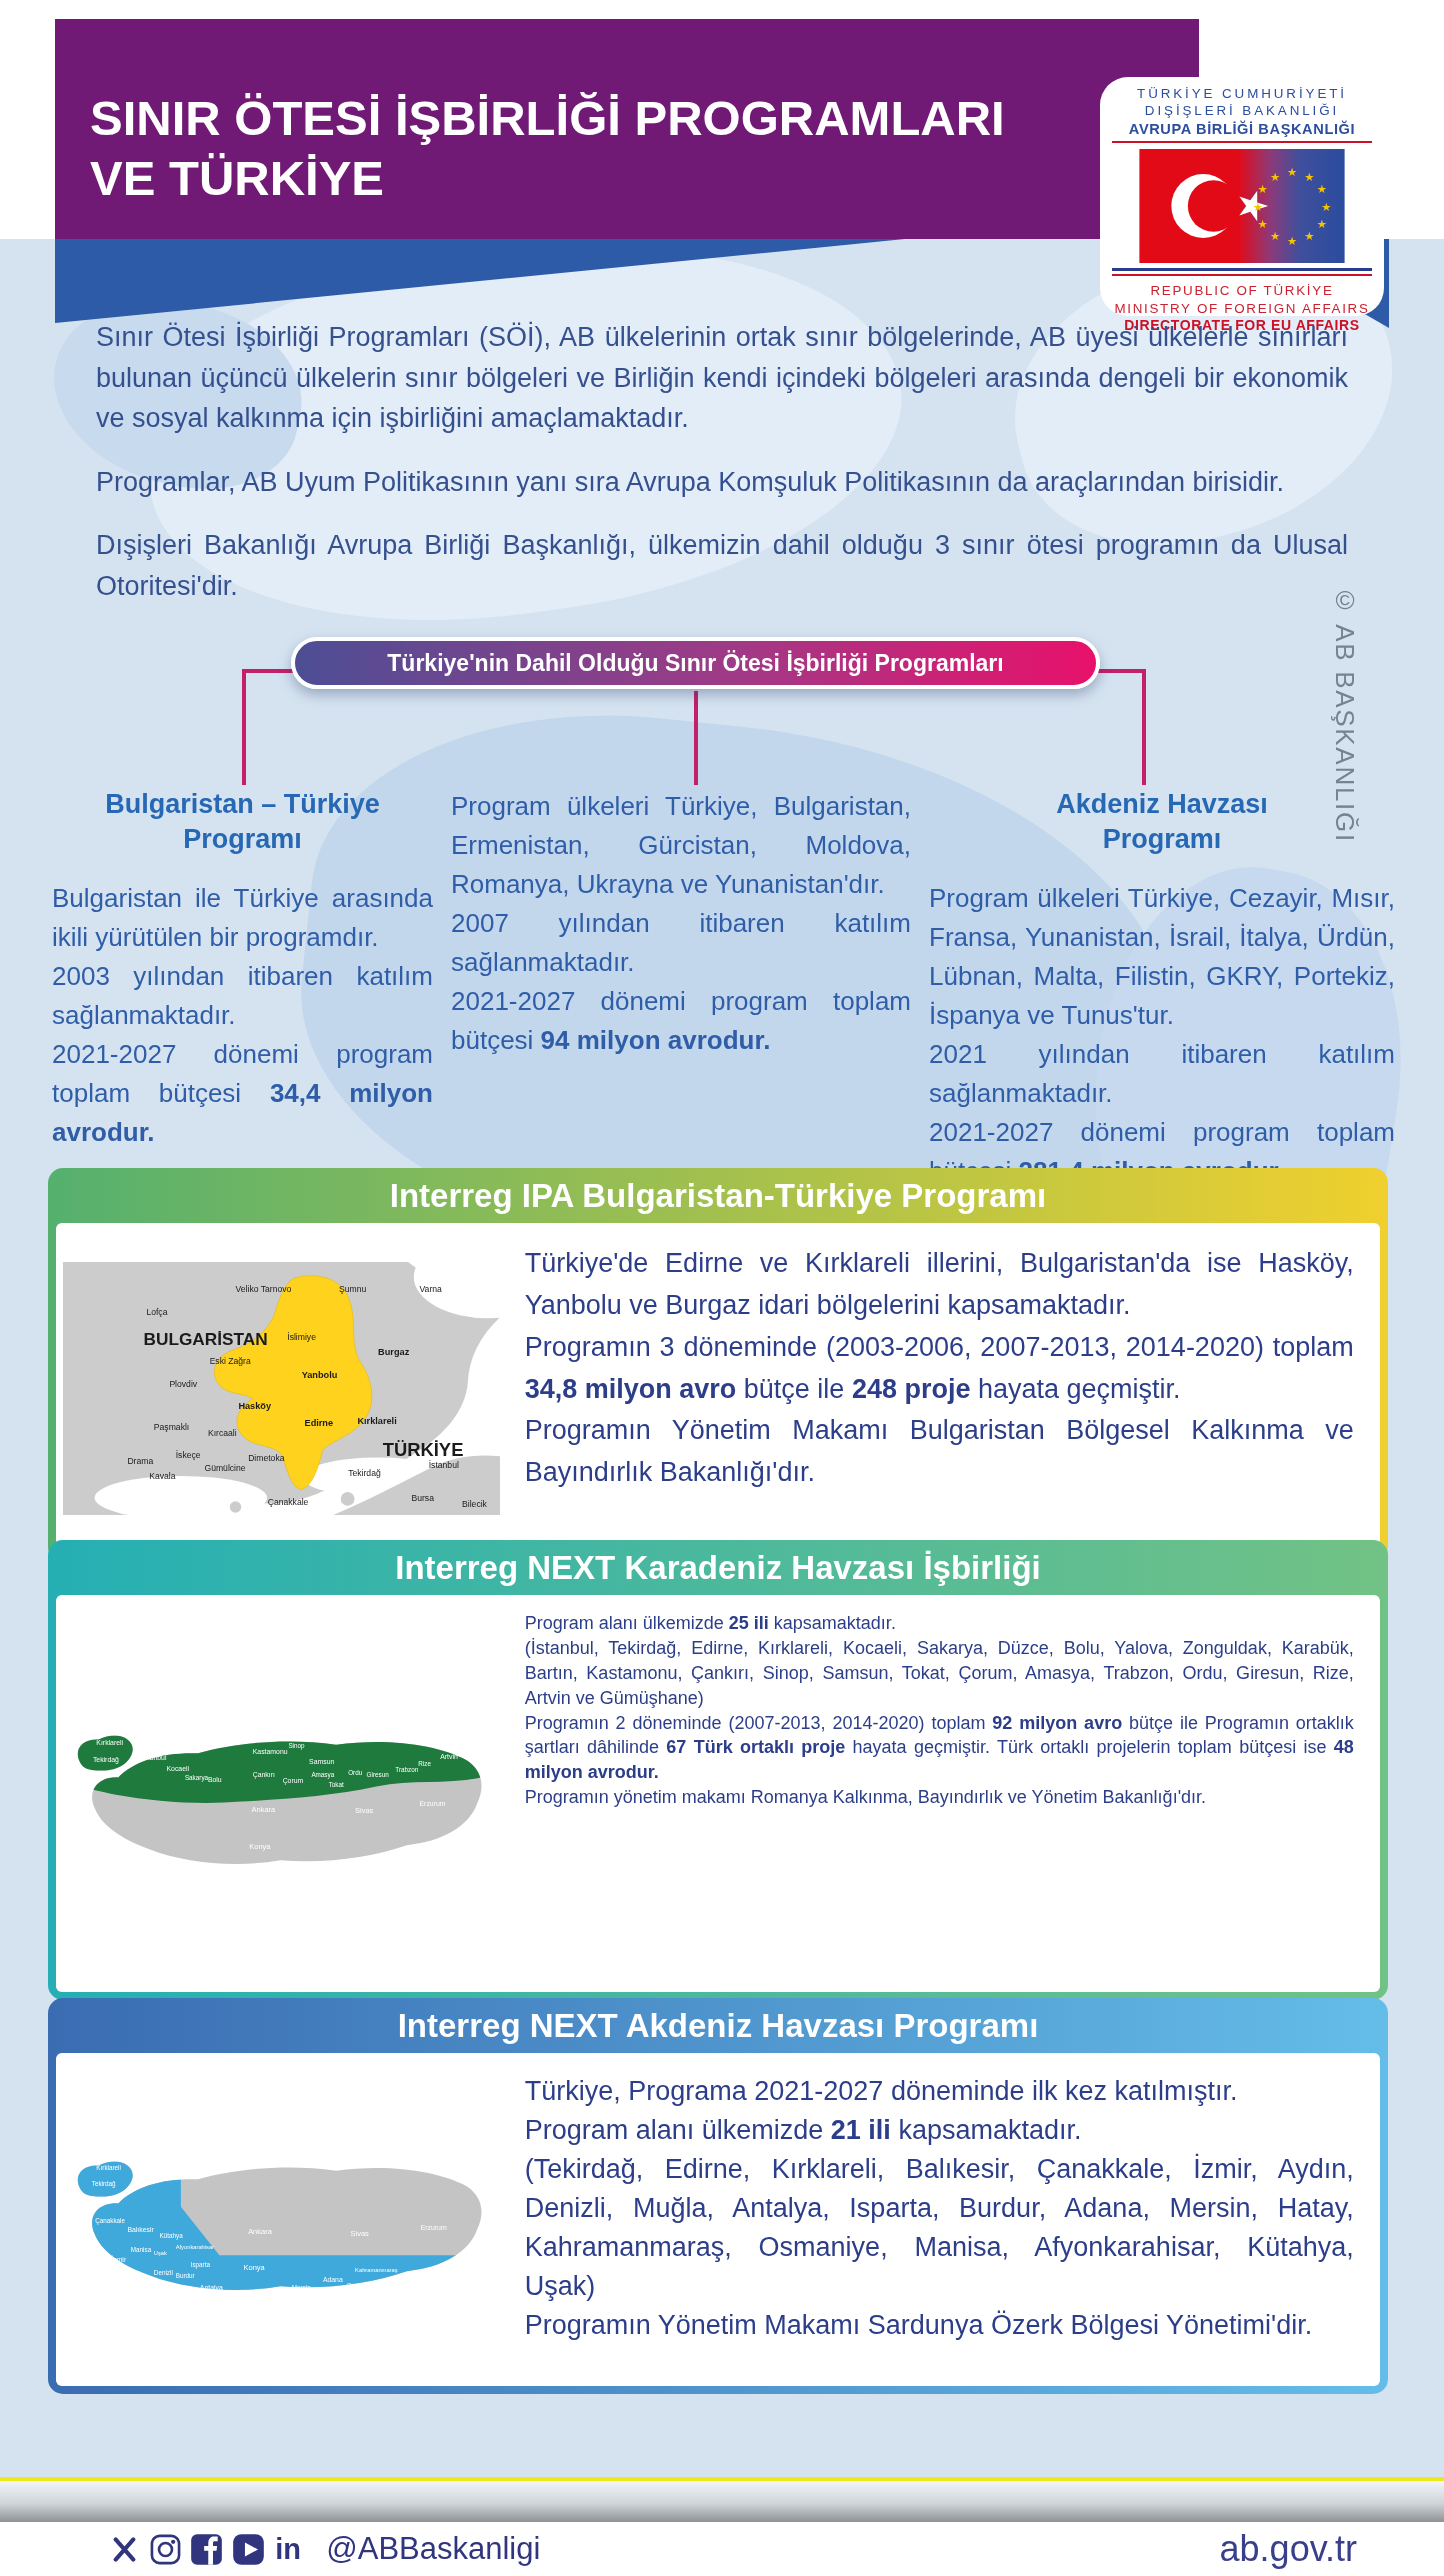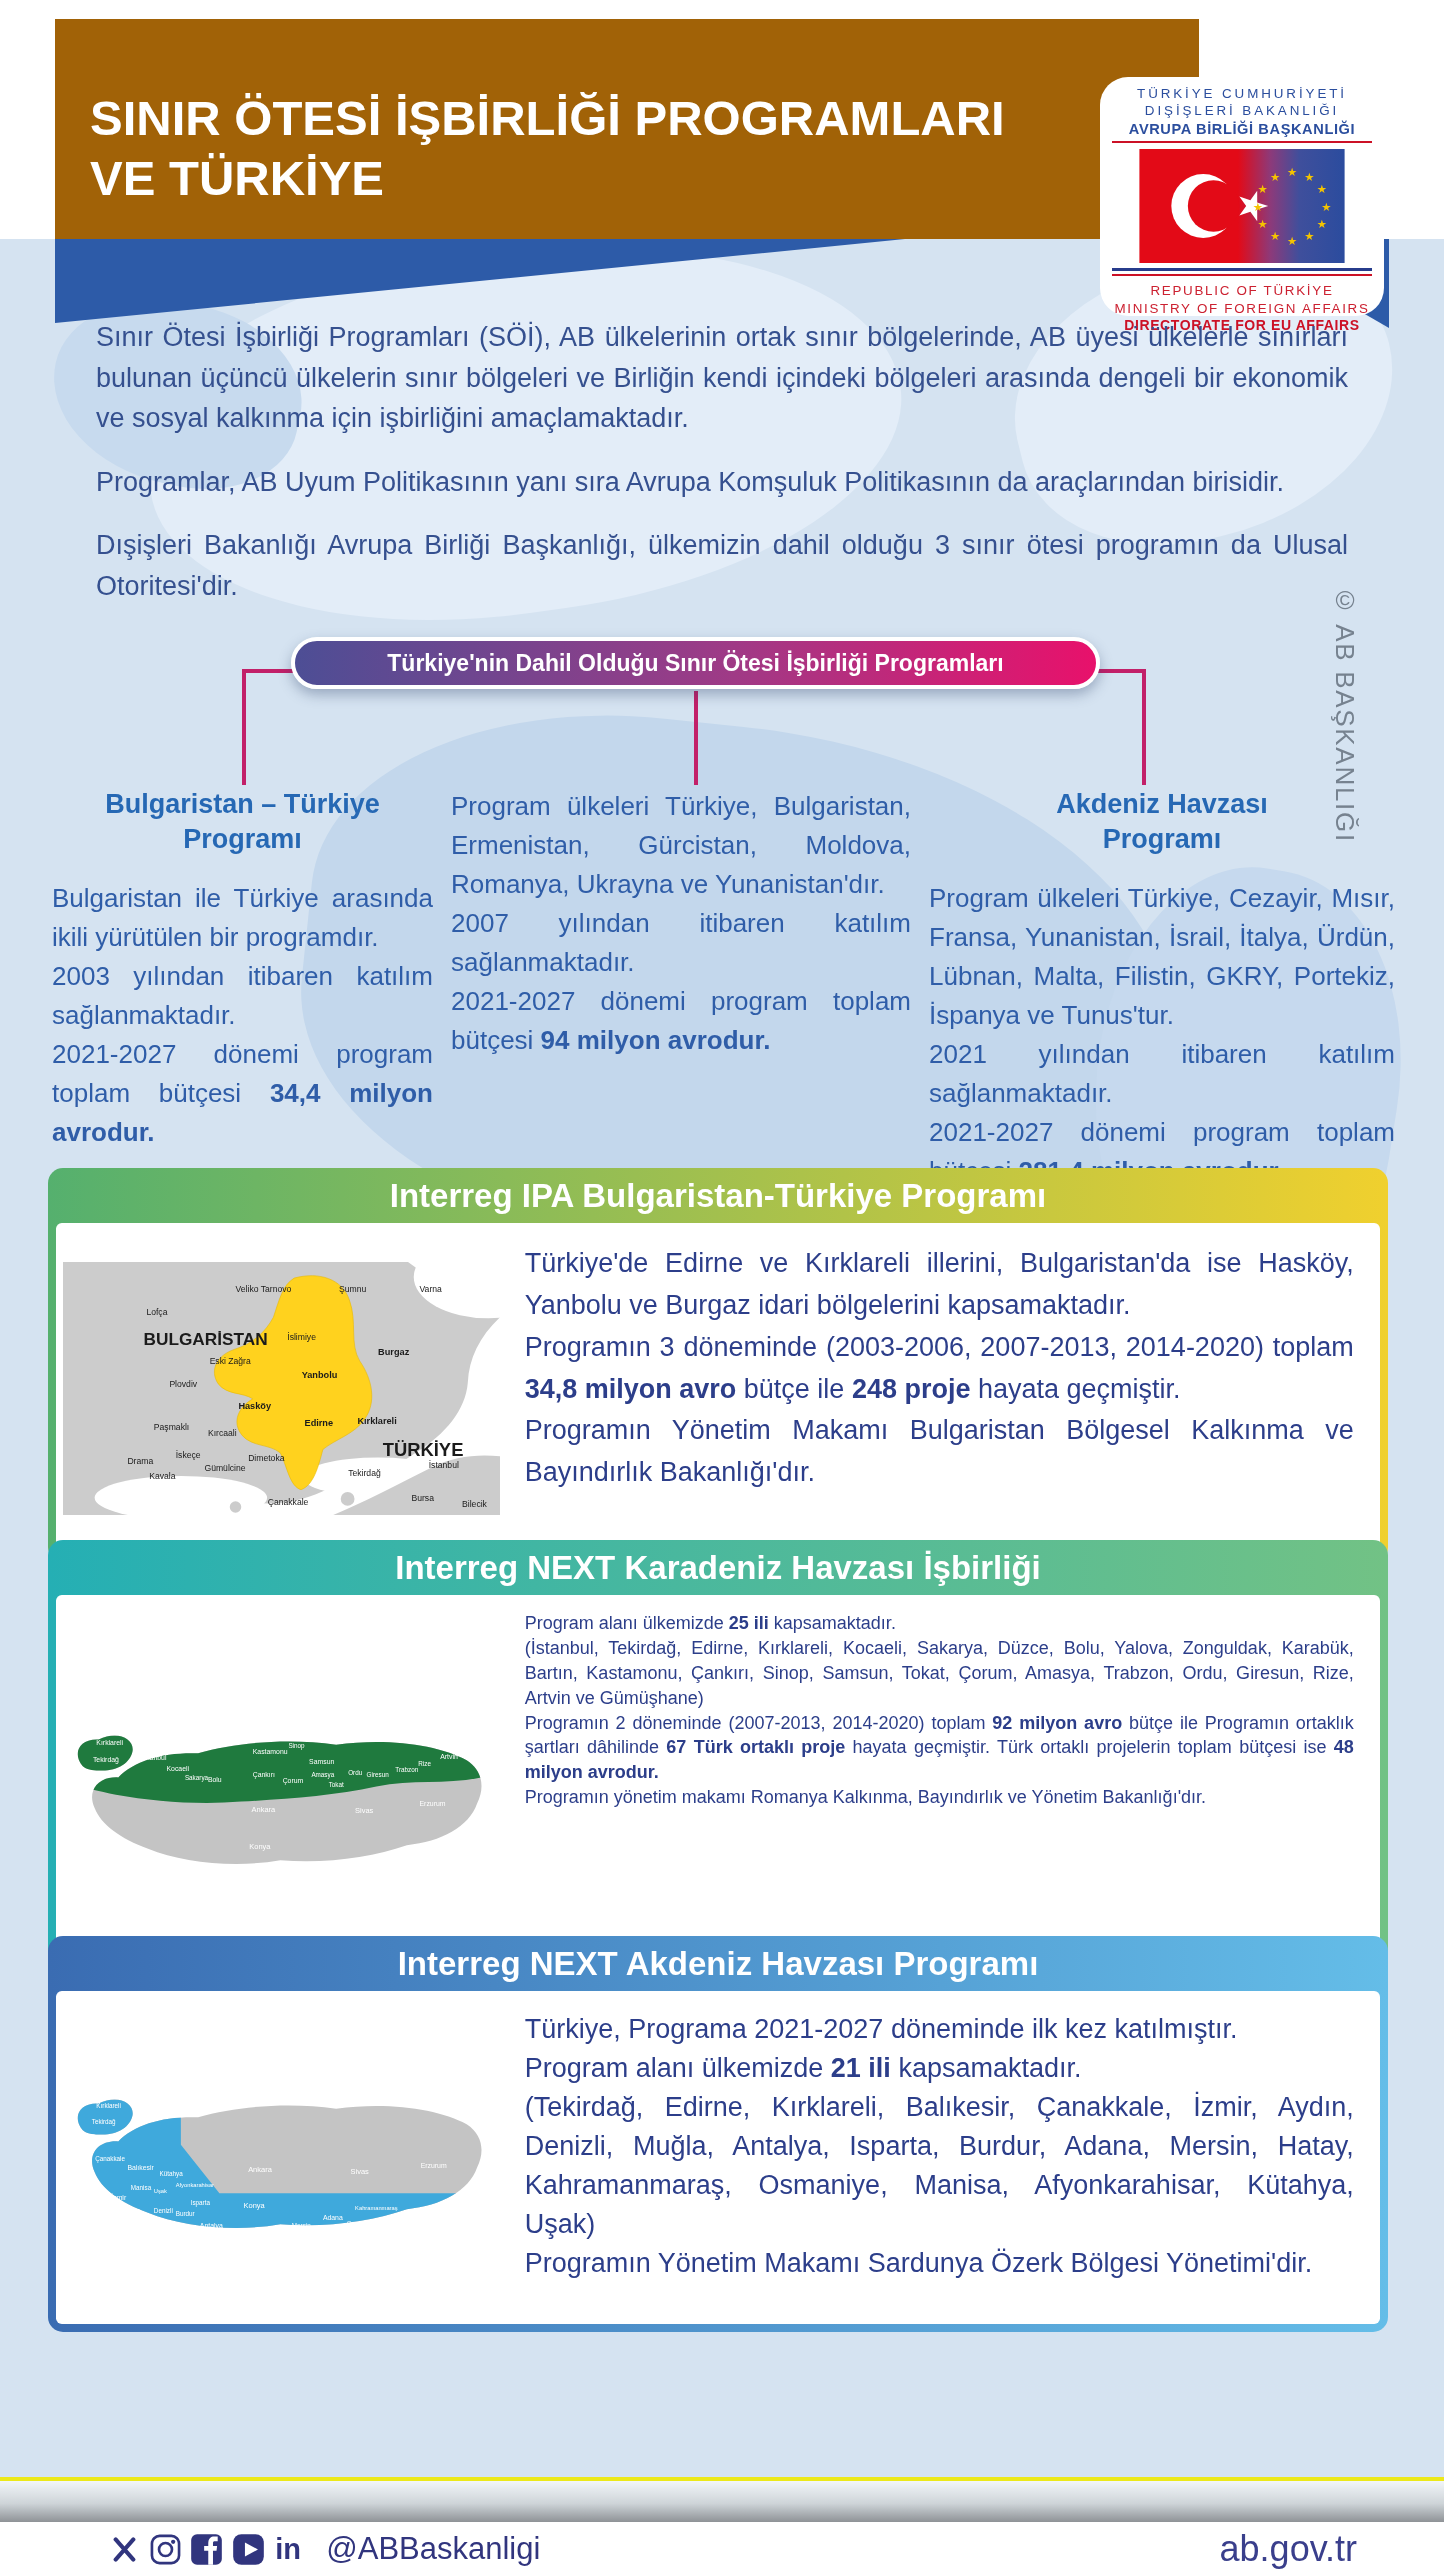--- a/index.html
+++ b/index.html
@@ -16,21 +16,21 @@
          border-radius:42% 58% 52% 48%;transform:rotate(6deg);}
   .blob3{left:52px;top:64px;width:250px;height:181px;background:#c7daee;
          border-radius:50% 50% 45% 55%;transform:rotate(12deg);}
   .blob4{left:1013px;top:23px;width:384px;height:274px;background:#e3edf8;
          border-radius:50% 48% 55% 45%;transform:rotate(-14deg);}
   .blob5{left:1095px;top:629px;width:303px;height:443px;background:#c6d9ee;
          border-radius:48% 52% 42% 58%;transform:rotate(9deg);}
 
   
   .band{position:absolute;left:55px;top:19px;width:1144px;height:220px;
-        background:#a16207;z-index:2;}
+        background:#701a75;z-index:2;}
   .ribbon-left{position:absolute;left:55px;top:239px;width:850px;height:84px;
         background:#2d5ba8;clip-path:polygon(0 0,100% 0,0 100%);z-index:2;}
   .ribbon-right{position:absolute;left:1235px;top:239px;width:154px;height:89px;
         background:#2d5ba8;clip-path:polygon(0 0,100% 0,100% 100%);z-index:2;}
   .band-title{position:absolute;left:35px;top:70px;color:#ffffff;
         font-weight:bold;font-size:49px;line-height:1.22;letter-spacing:0;}
 
   
   .logo-card{position:absolute;left:1100px;top:77px;width:284px;height:239px;
         background:#ffffff;z-index:3;padding:9.3px 10.5px;box-sizing:border-box;
@@ -76,21 +76,21 @@
   .col-p b{font-weight:bold;}
 
   
   .side-caption{position:absolute;left:1329px;top:585px;z-index:3;color:#76828f;
         font-size:26px;letter-spacing:1.7px;writing-mode:vertical-rl;}
 
   
   .pbox{position:absolute;left:48px;width:1340px;border-radius:15px;z-index:3;box-sizing:border-box;}
   .pbox1{top:1168px;height:394px;background:linear-gradient(90deg,#55b06e,#f0d02e);}
   .pbox2{top:1540px;height:460px;background:linear-gradient(90deg,#25afb4,#72c285);}
-  .pbox3{top:1936px;height:396px;background:linear-gradient(90deg,#3a6cb2,#64bde8);}
+  .pbox3{top:1998px;height:396px;background:linear-gradient(90deg,#3a6cb2,#64bde8);}
   .pbox-title{height:55px;line-height:55px;text-align:center;color:#ffffff;
         font-size:33px;font-weight:bold;}
   .pbox-inner{position:absolute;left:8.2px;right:8.2px;top:55px;bottom:8.2px;
         background:#ffffff;border-radius:5.8px;display:flex;overflow:hidden;}
   .box-map{flex:0 0 451px;display:flex;align-items:center;justify-content:center;}
   .box-map svg{width:437px;height:auto;}
   .box-text{flex:1;box-sizing:border-box;color:#2c3e8a;text-align:justify;}
   .pbox1 .box-text{padding:20px 26px 11.6px 17.5px;font-size:27px;line-height:1.55;}
   .pbox2 .box-text{padding:16.3px 26px 9.3px 17.5px;font-size:18px;line-height:1.38;}
   .pbox3 .box-text{padding:18.6px 26px 10.5px 17.5px;font-size:27px;line-height:1.45;}

